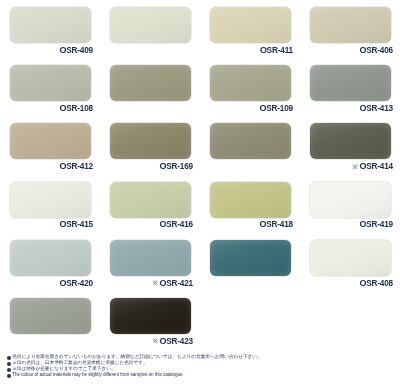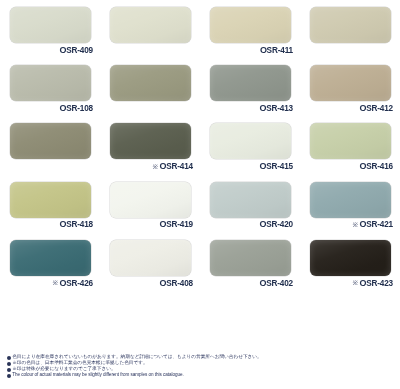--- a/index.html
+++ b/index.html
@@ -141,40 +141,55 @@
       <div class="swatch-chip" style="background: rgb(223, 224, 205);"></div>
     </div>
     <div class="swatch-cell">
       <div class="swatch-chip" style="background: rgb(218, 211, 180);"></div>
       <div class="swatch-label-row">
         <span class="swatch-name"><span class="lead-o">O</span>SR-411</span>
       </div>
     </div>
     <div class="swatch-cell">
       <div class="swatch-chip" style="background: rgb(207, 202, 176);"></div>
+      <div class="swatch-label-row">
+        <span class="swatch-name"><span class="lead-o">O</span>SR-406</span>
+      </div>
     </div>
     <div class="swatch-cell">
       <div class="swatch-chip" style="background: rgb(185, 187, 171);"></div>
       <div class="swatch-label-row">
         <span class="swatch-name"><span class="lead-o">O</span>SR-108</span>
       </div>
     </div>
     <div class="swatch-cell">
       <div class="swatch-chip" style="background: rgb(154, 154, 128);"></div>
     </div>
     <div class="swatch-cell">
+      <div class="swatch-chip" style="background: rgb(165, 166, 140);"></div>
+      <div class="swatch-label-row">
+        <span class="swatch-name"><span class="lead-o">O</span>SR-109</span>
+      </div>
+    </div>
+    <div class="swatch-cell">
       <div class="swatch-chip" style="background: rgb(143, 150, 141);"></div>
       <div class="swatch-label-row">
         <span class="swatch-name"><span class="lead-o">O</span>SR-413</span>
       </div>
     </div>
     <div class="swatch-cell">
       <div class="swatch-chip" style="background: rgb(189, 174, 147);"></div>
       <div class="swatch-label-row">
         <span class="swatch-name"><span class="lead-o">O</span>SR-412</span>
+      </div>
+    </div>
+    <div class="swatch-cell">
+      <div class="swatch-chip" style="background: rgb(139, 133, 105);"></div>
+      <div class="swatch-label-row">
+        <span class="swatch-name"><span class="lead-o">O</span>SR-169</span>
       </div>
     </div>
     <div class="swatch-cell">
       <div class="swatch-chip" style="background: rgb(141, 139, 115);"></div>
     </div>
     <div class="swatch-cell">
       <div class="swatch-chip" style="background: rgb(90, 94, 78);"></div>
       <div class="swatch-label-row">
         <span class="swatch-mark">※</span>
         <span class="swatch-name"><span class="lead-o">O</span>SR-414</span>
@@ -212,36 +227,29 @@
     </div>
     <div class="swatch-cell">
       <div class="swatch-chip" style="background: rgb(143, 169, 173);"></div>
       <div class="swatch-label-row">
         <span class="swatch-mark">※</span>
         <span class="swatch-name"><span class="lead-o">O</span>SR-421</span>
       </div>
     </div>
     <div class="swatch-cell">
       <div class="swatch-chip" style="background: rgb(58, 107, 115);"></div>
-      <div class="swatch-label-row">
-        <span class="swatch-mark">※</span>
-        <span class="swatch-name"><span class="lead-o">O</span>SR-426</span>
-      </div>
     </div>
     <div class="swatch-cell">
       <div class="swatch-chip" style="background: rgb(238, 238, 230);"></div>
       <div class="swatch-label-row">
         <span class="swatch-name"><span class="lead-o">O</span>SR-408</span>
       </div>
     </div>
     <div class="swatch-cell">
       <div class="swatch-chip" style="background: rgb(154, 160, 150);"></div>
-      <div class="swatch-label-row">
-        <span class="swatch-name"><span class="lead-o">O</span>SR-402</span>
-      </div>
     </div>
     <div class="swatch-cell">
       <div class="swatch-chip" style="background: rgb(36, 31, 25);"></div>
       <div class="swatch-label-row">
         <span class="swatch-mark">※</span>
         <span class="swatch-name"><span class="lead-o">O</span>SR-423</span>
       </div>
     </div>
   </div>
 

